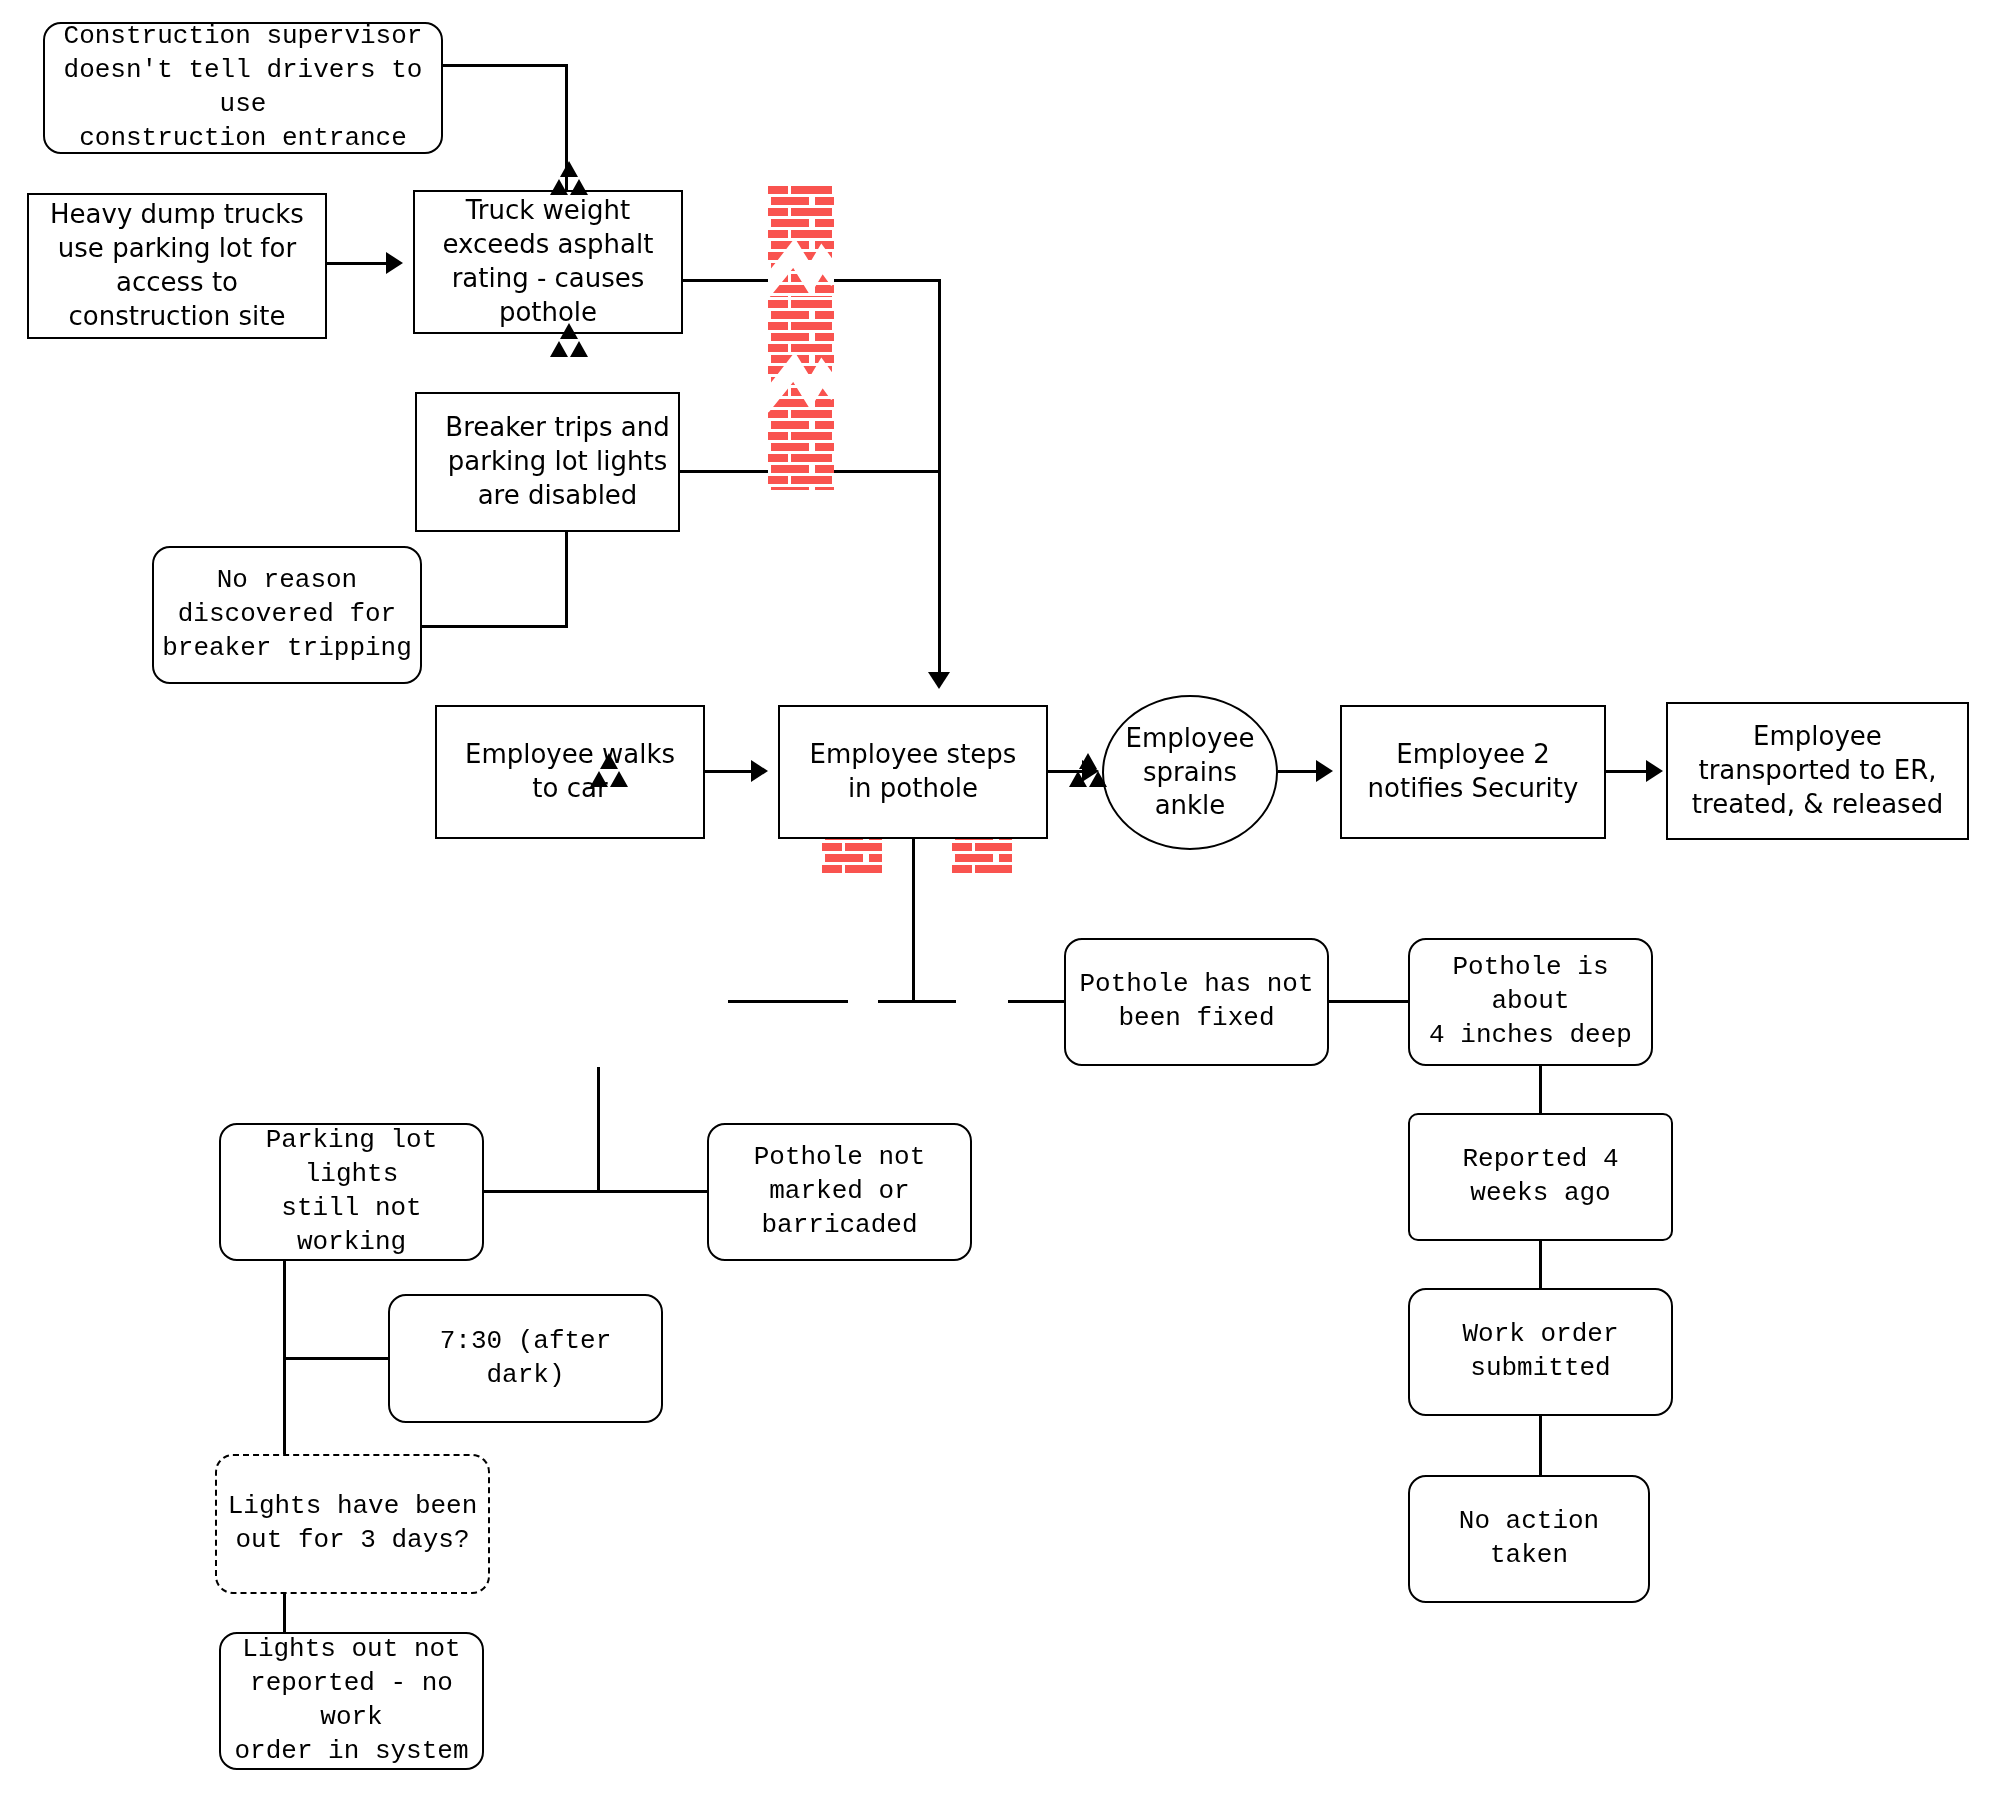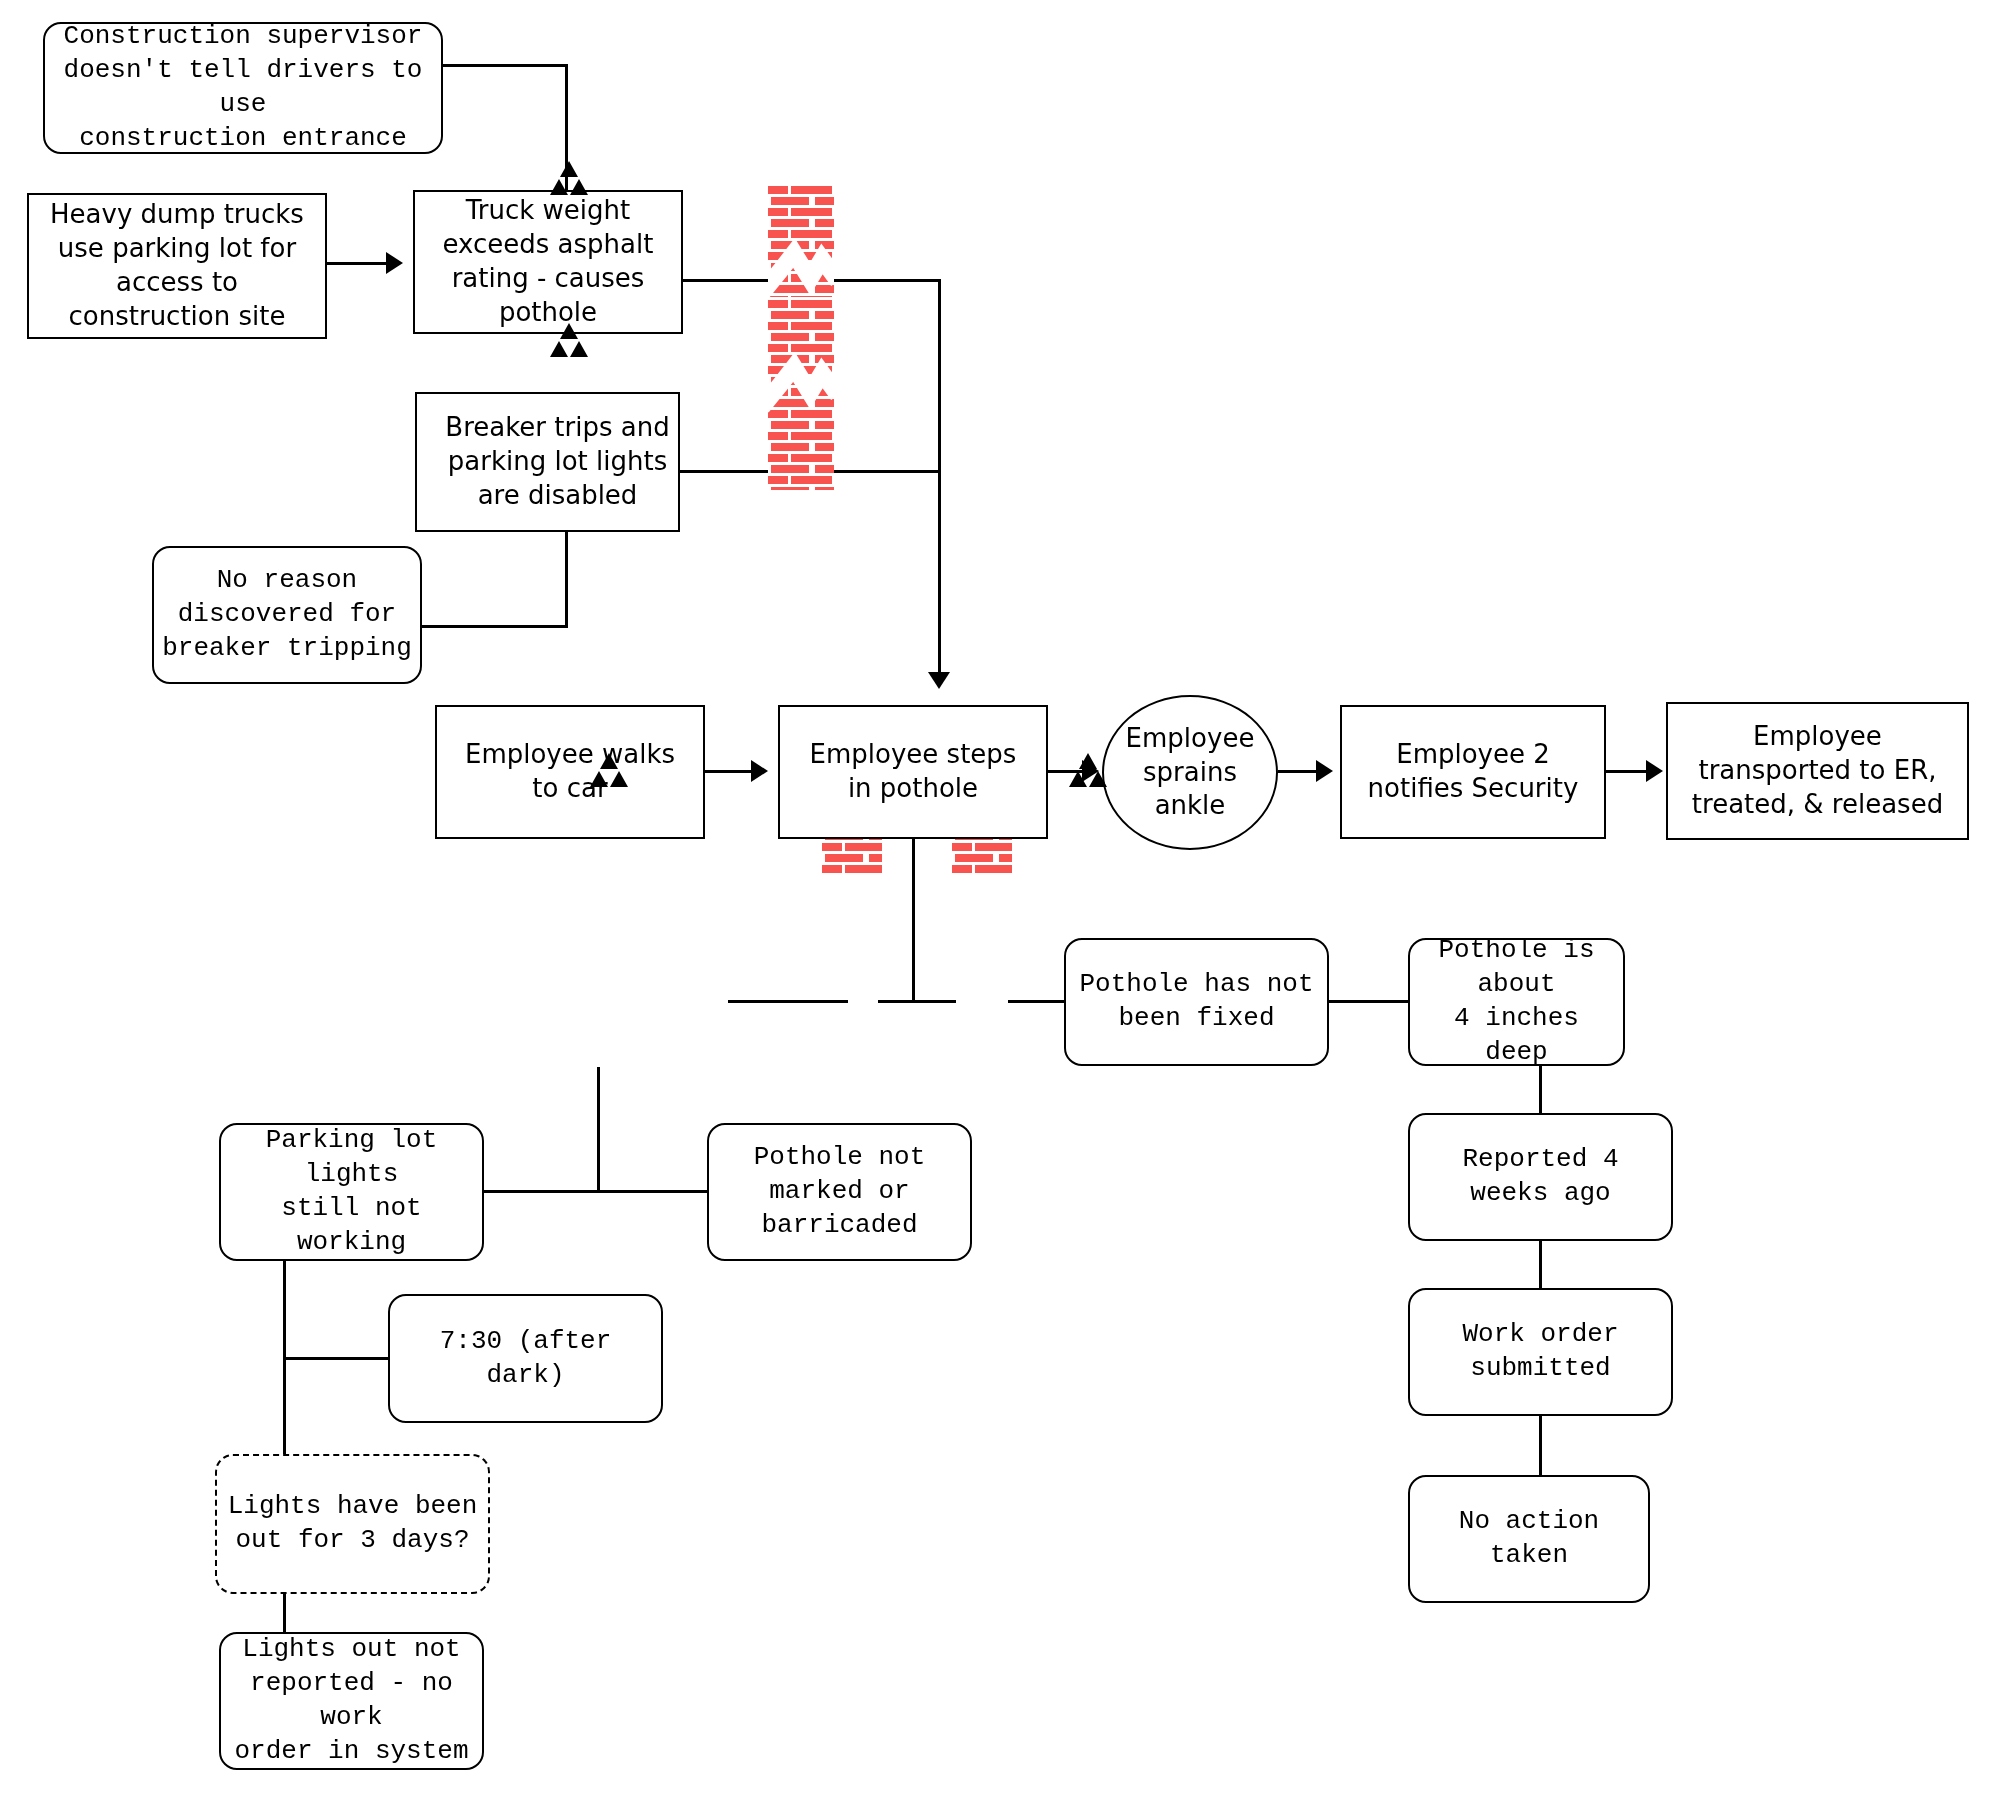--- a/index.html
+++ b/index.html
@@ -205,37 +205,37 @@
 transported to ER,
 treated, &amp; released</span>
   </div>
 
 
   <div class="node rounded" style="left:1064px; top:938px; width:265px; height:128px;">
     <span class="txt">Pothole has not
 been fixed</span>
   </div>
 
-  <div class="node rounded" style="left:1408px; top:938px; width:217px; height:128px;">
+  <div class="node rounded" style="left:1408px; top:938px; width:245px; height:128px;">
     <span class="txt">Pothole is about
 4 inches deep</span>
   </div>
 
   <div class="node rounded" style="left:219px; top:1123px; width:265px; height:138px;">
     <span class="txt">Parking lot lights
 still not working</span>
   </div>
 
   <div class="node rounded" style="left:707px; top:1123px; width:265px; height:138px;">
     <span class="txt">Pothole not
 marked or
 barricaded</span>
   </div>
 
-  <div class="node rounded" style="left:1408px; top:1113px; width:265px; height:128px;">
+  <div class="node rounded" style="left:1408px; top:1113px; width:265px; height:128px;border-radius:10px;">
     <span class="txt">Reported 4
 weeks ago</span>
   </div>
 
   <div class="node rounded" style="left:388px; top:1294px; width:275px; height:129px;">
     <span class="txt">7:30 (after dark)</span>
   </div>
 
   <div class="node rounded" style="left:1408px; top:1288px; width:265px; height:128px;">
     <span class="txt">Work order

